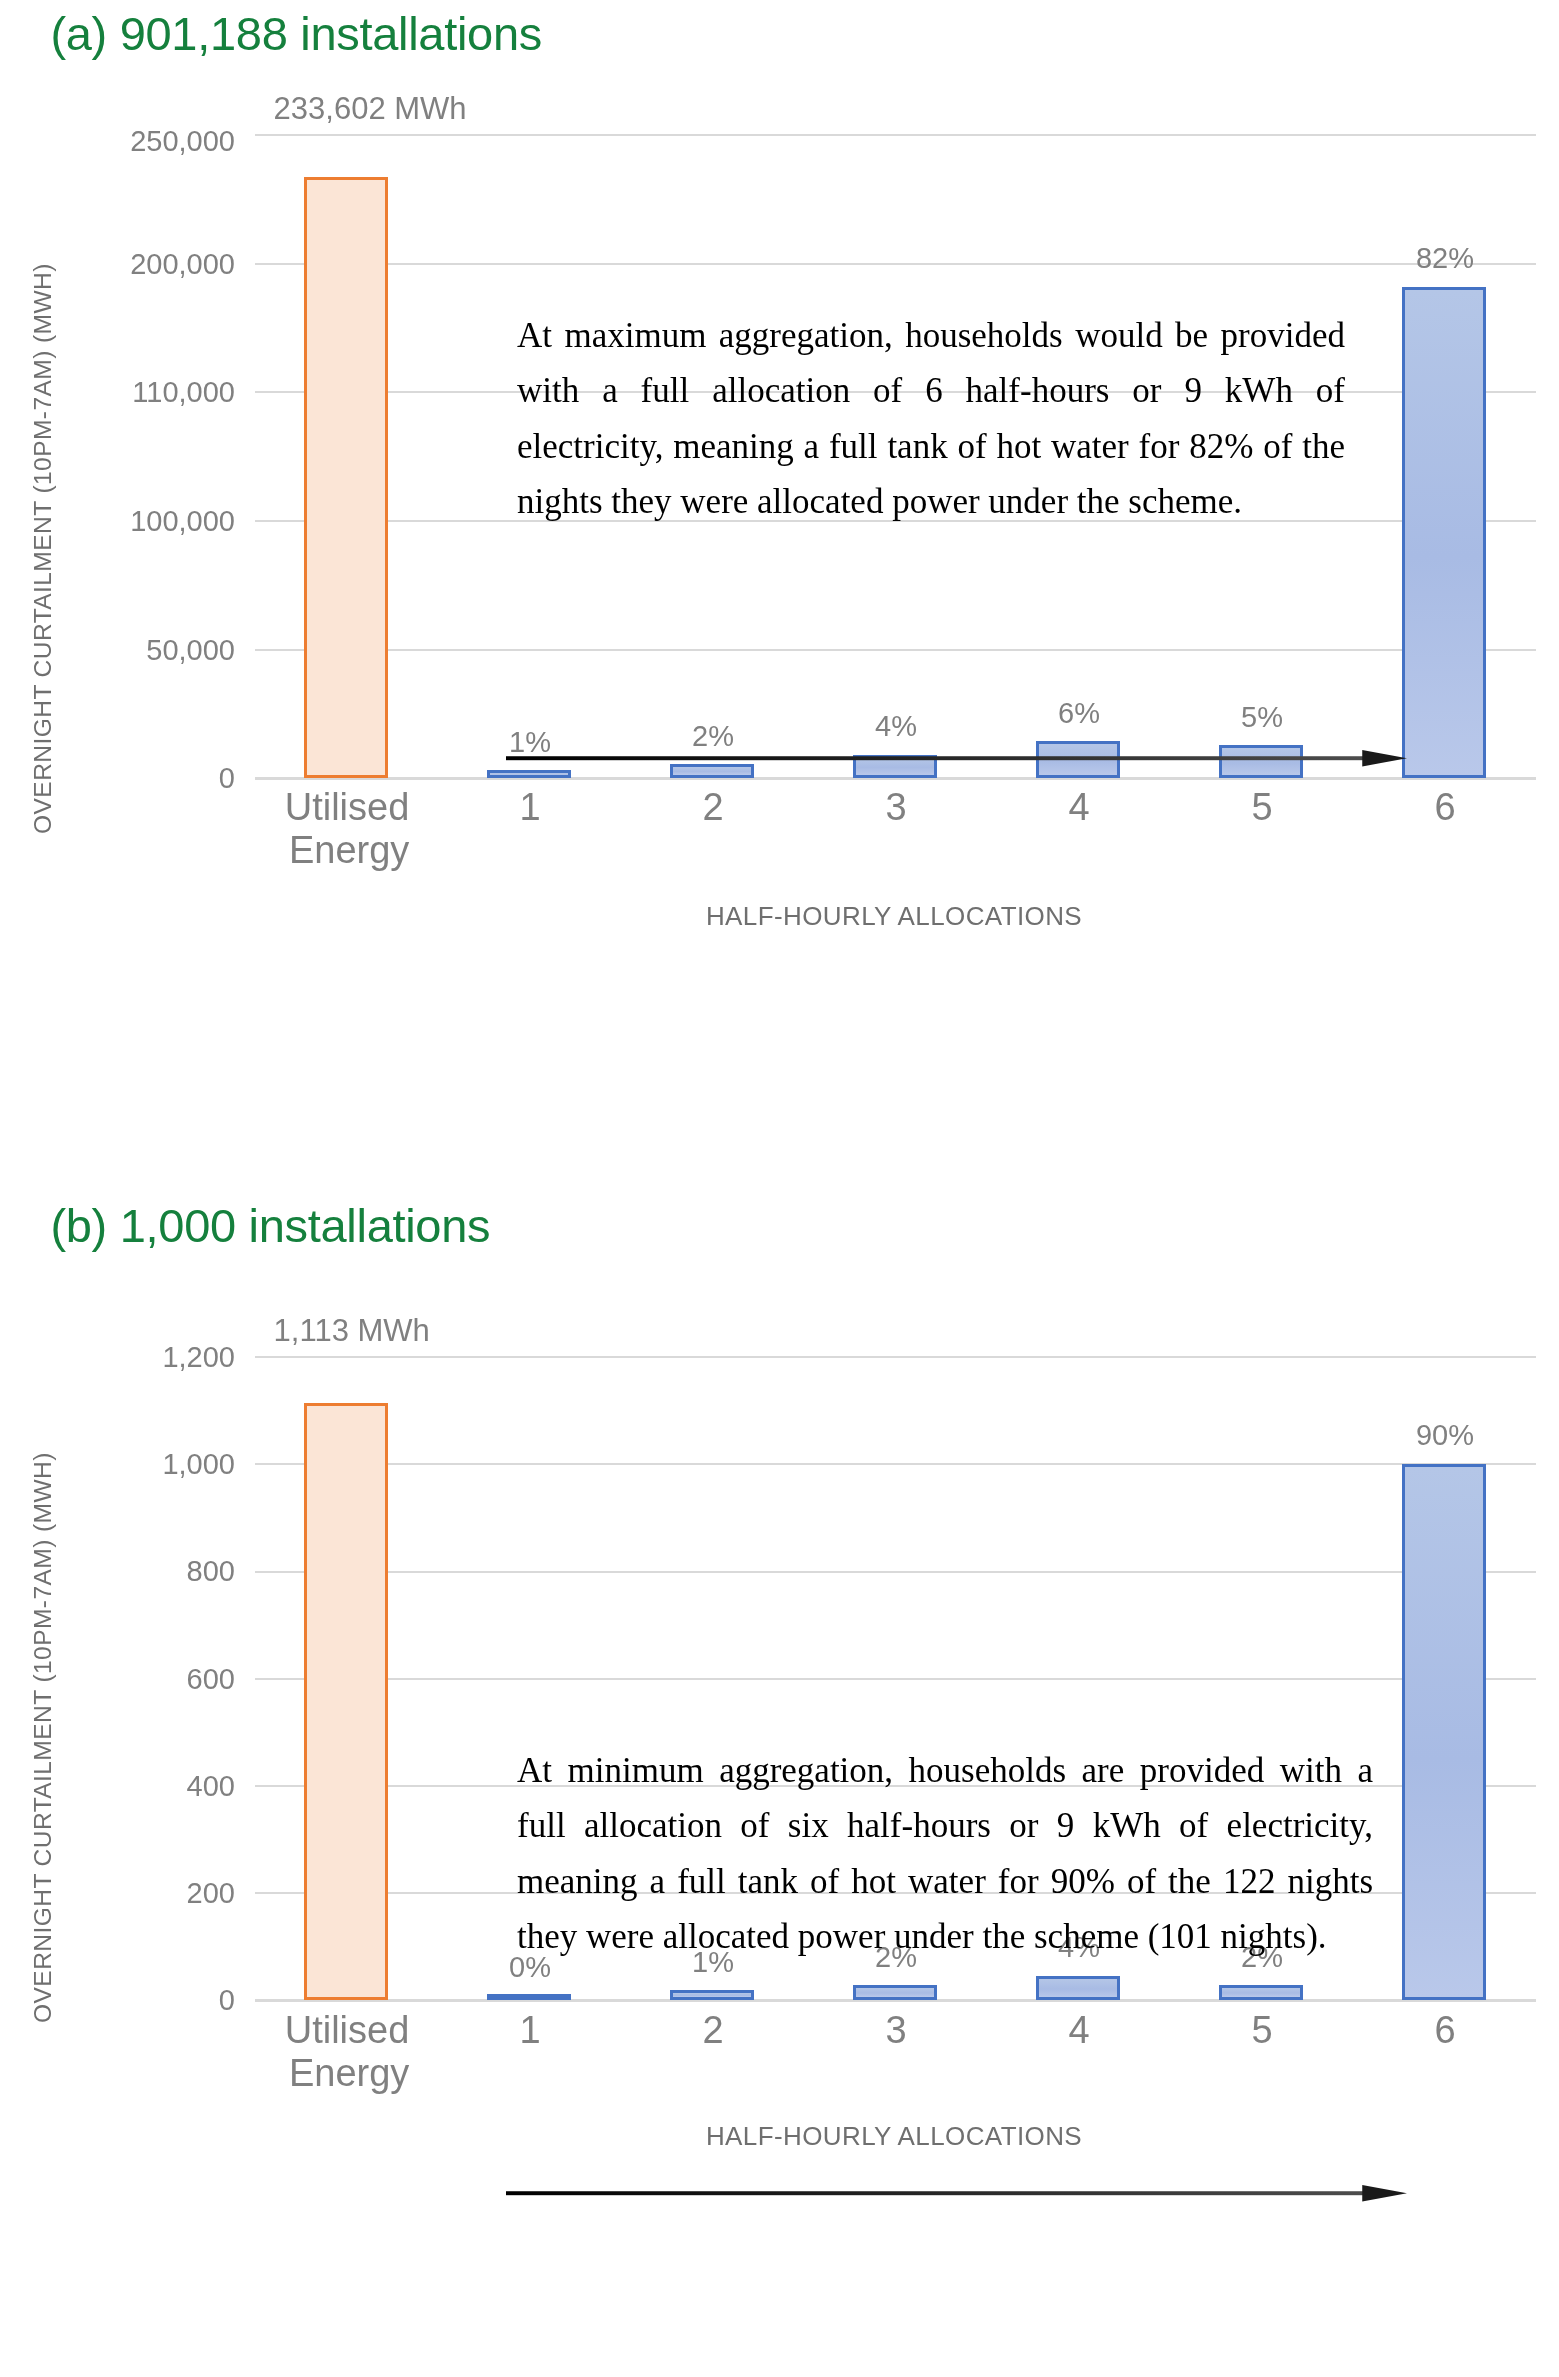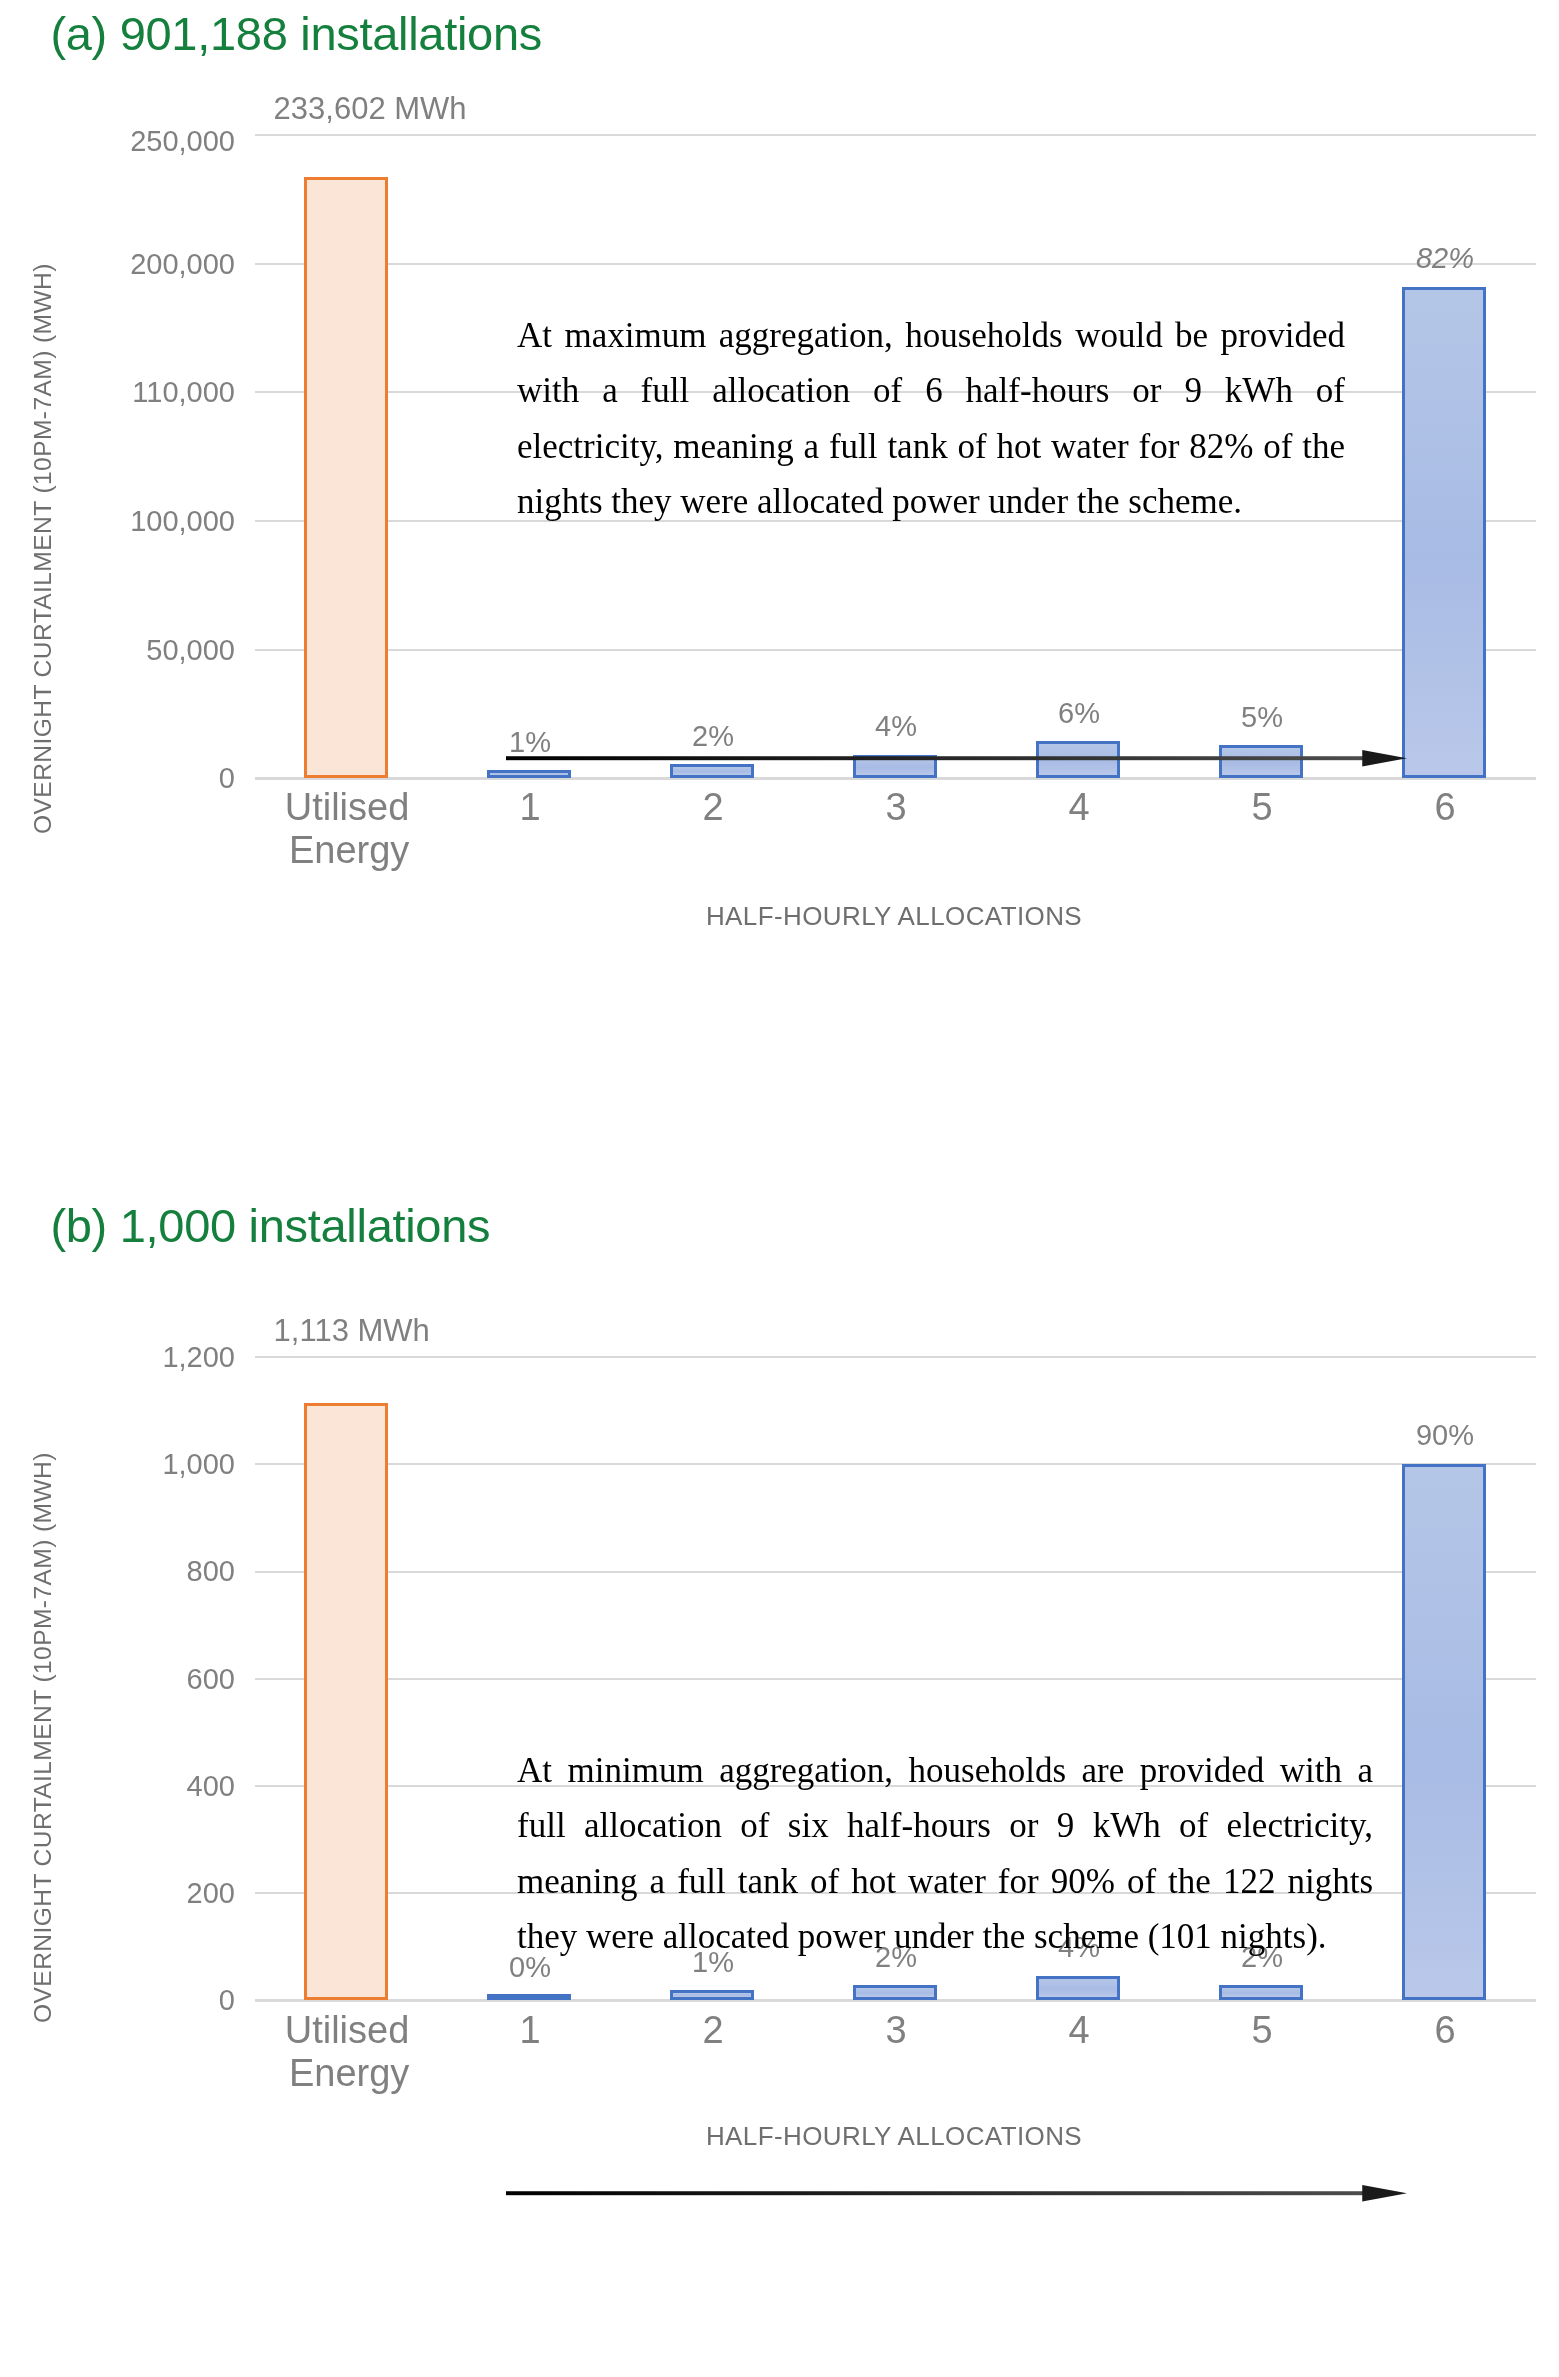--- a/index.html
+++ b/index.html
@@ -202,21 +202,21 @@
           <div class="bar-label" style="left: 275px; top: 591px;">1%</div>
           <div class="bar blue" style="left: 415px; width: 84px; height: 13.6px;"></div>
           <div class="bar-label" style="left: 458px; top: 585px;">2%</div>
           <div class="bar blue" style="left: 598px; width: 84px; height: 23px;"></div>
           <div class="bar-label" style="left: 641px; top: 575px;">4%</div>
           <div class="bar blue" style="left: 781px; width: 84px; height: 37px;"></div>
           <div class="bar-label" style="left: 824px; top: 562px;">6%</div>
           <div class="bar blue" style="left: 964px; width: 84px; height: 33px;"></div>
           <div class="bar-label" style="left: 1007px; top: 566px;">5%</div>
           <div class="bar blue" style="left: 1147px; width: 84px; height: 491px;"></div>
-          <div class="bar-label" style="left: 1190px; top: 107px; font-style: italic;">82%</div>
+          <div class="bar-label" style="left: 1190px; top: 107px;">82%</div>
         </div>
     </div>
 
     <div class="xlabels">
         <div class="xlabel" style="left: 92px;"><span>Utilised</span><span class="l2">Energy</span></div>
         <div class="xlabel" style="left: 275px;">1</div>
         <div class="xlabel" style="left: 458px;">2</div>
         <div class="xlabel" style="left: 641px;">3</div>
         <div class="xlabel" style="left: 824px;">4</div>
         <div class="xlabel" style="left: 1007px;">5</div>

